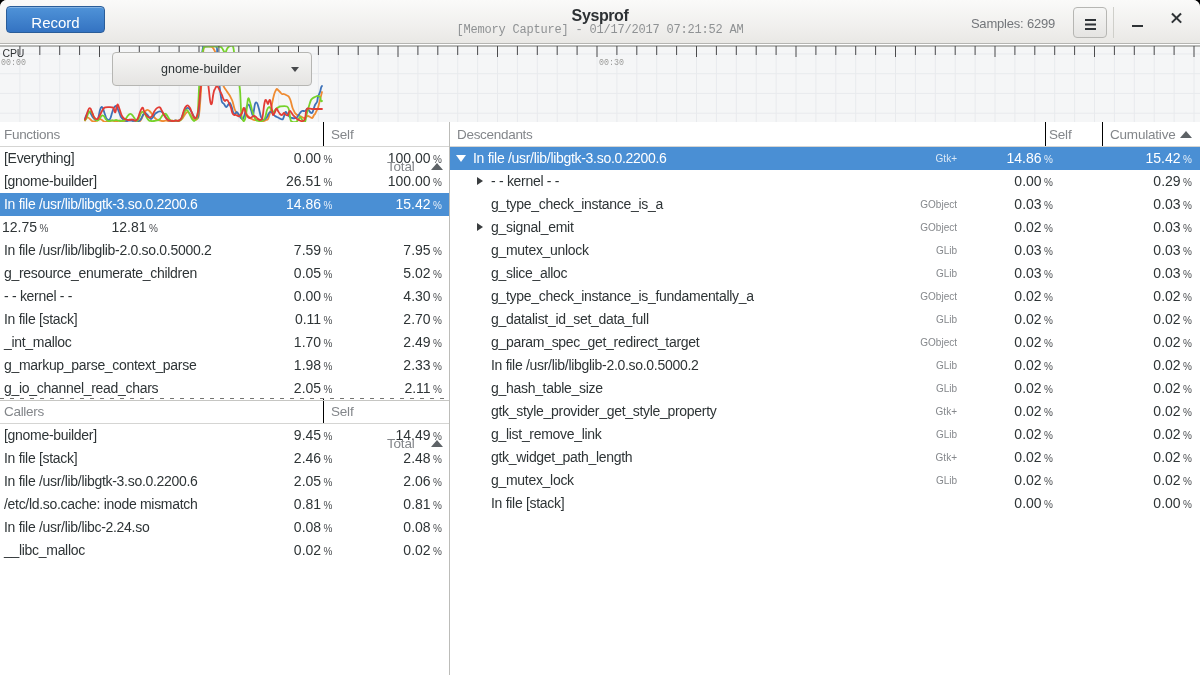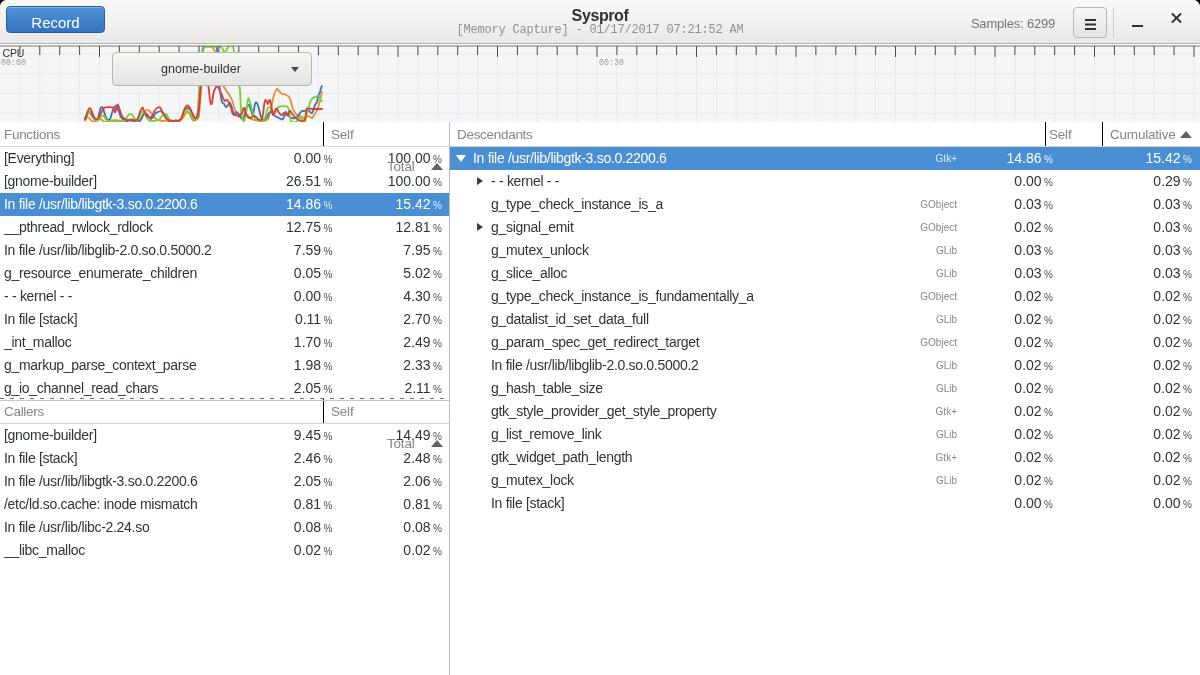--- a/index.html
+++ b/index.html
@@ -220,21 +220,20 @@
           <div class="name">[gnome-builder]</div>
           <div class="l-self">26.51<span class="pct">%</span></div>
           <div class="l-total">100.00<span class="pct">%</span></div>
         </div>
         <div class="row sel">
           <div class="name">In file /usr/lib/libgtk-3.so.0.2200.6</div>
           <div class="l-self">14.86<span class="pct">%</span></div>
           <div class="l-total">15.42<span class="pct">%</span></div>
         </div>
         <div class="row">
-          <div class="name">__pthread_rwlock_rdlock</div>
           <div class="l-self">12.75<span class="pct">%</span></div>
           <div class="l-total">12.81<span class="pct">%</span></div>
         </div>
         <div class="row">
           <div class="name">In file /usr/lib/libglib-2.0.so.0.5000.2</div>
           <div class="l-self">7.59<span class="pct">%</span></div>
           <div class="l-total">7.95<span class="pct">%</span></div>
         </div>
         <div class="row">
           <div class="name">g_resource_enumerate_children</div>

